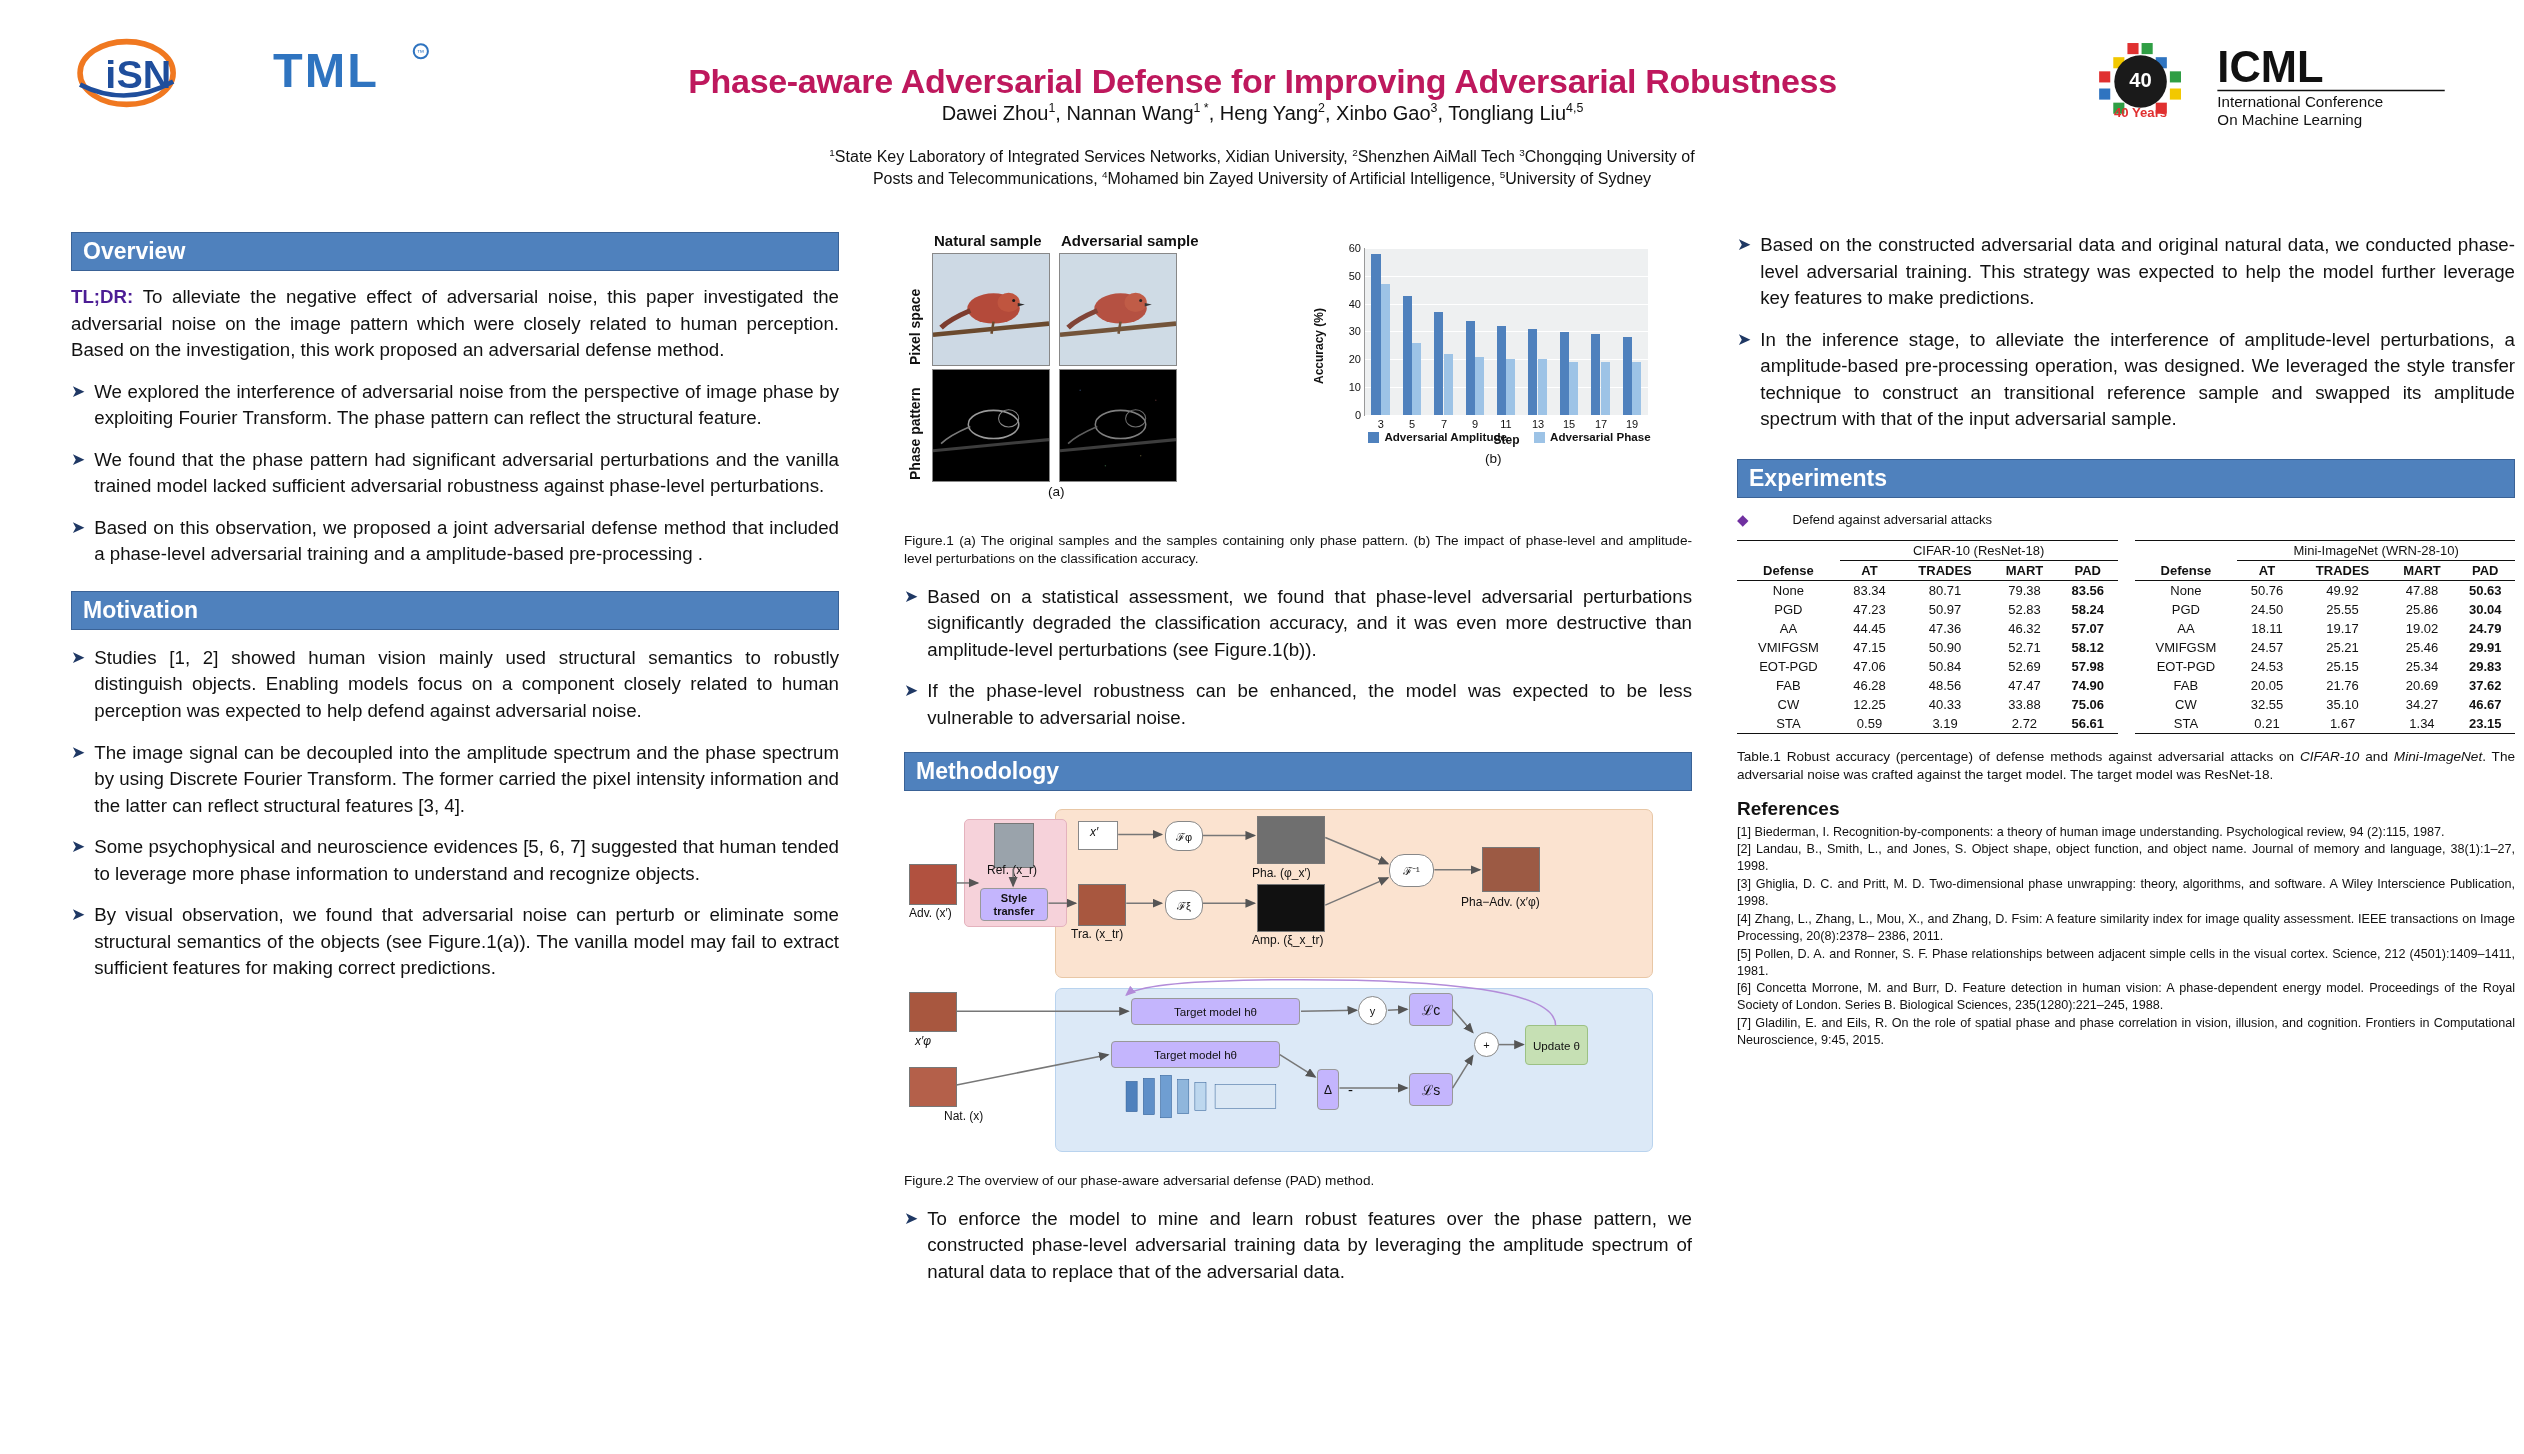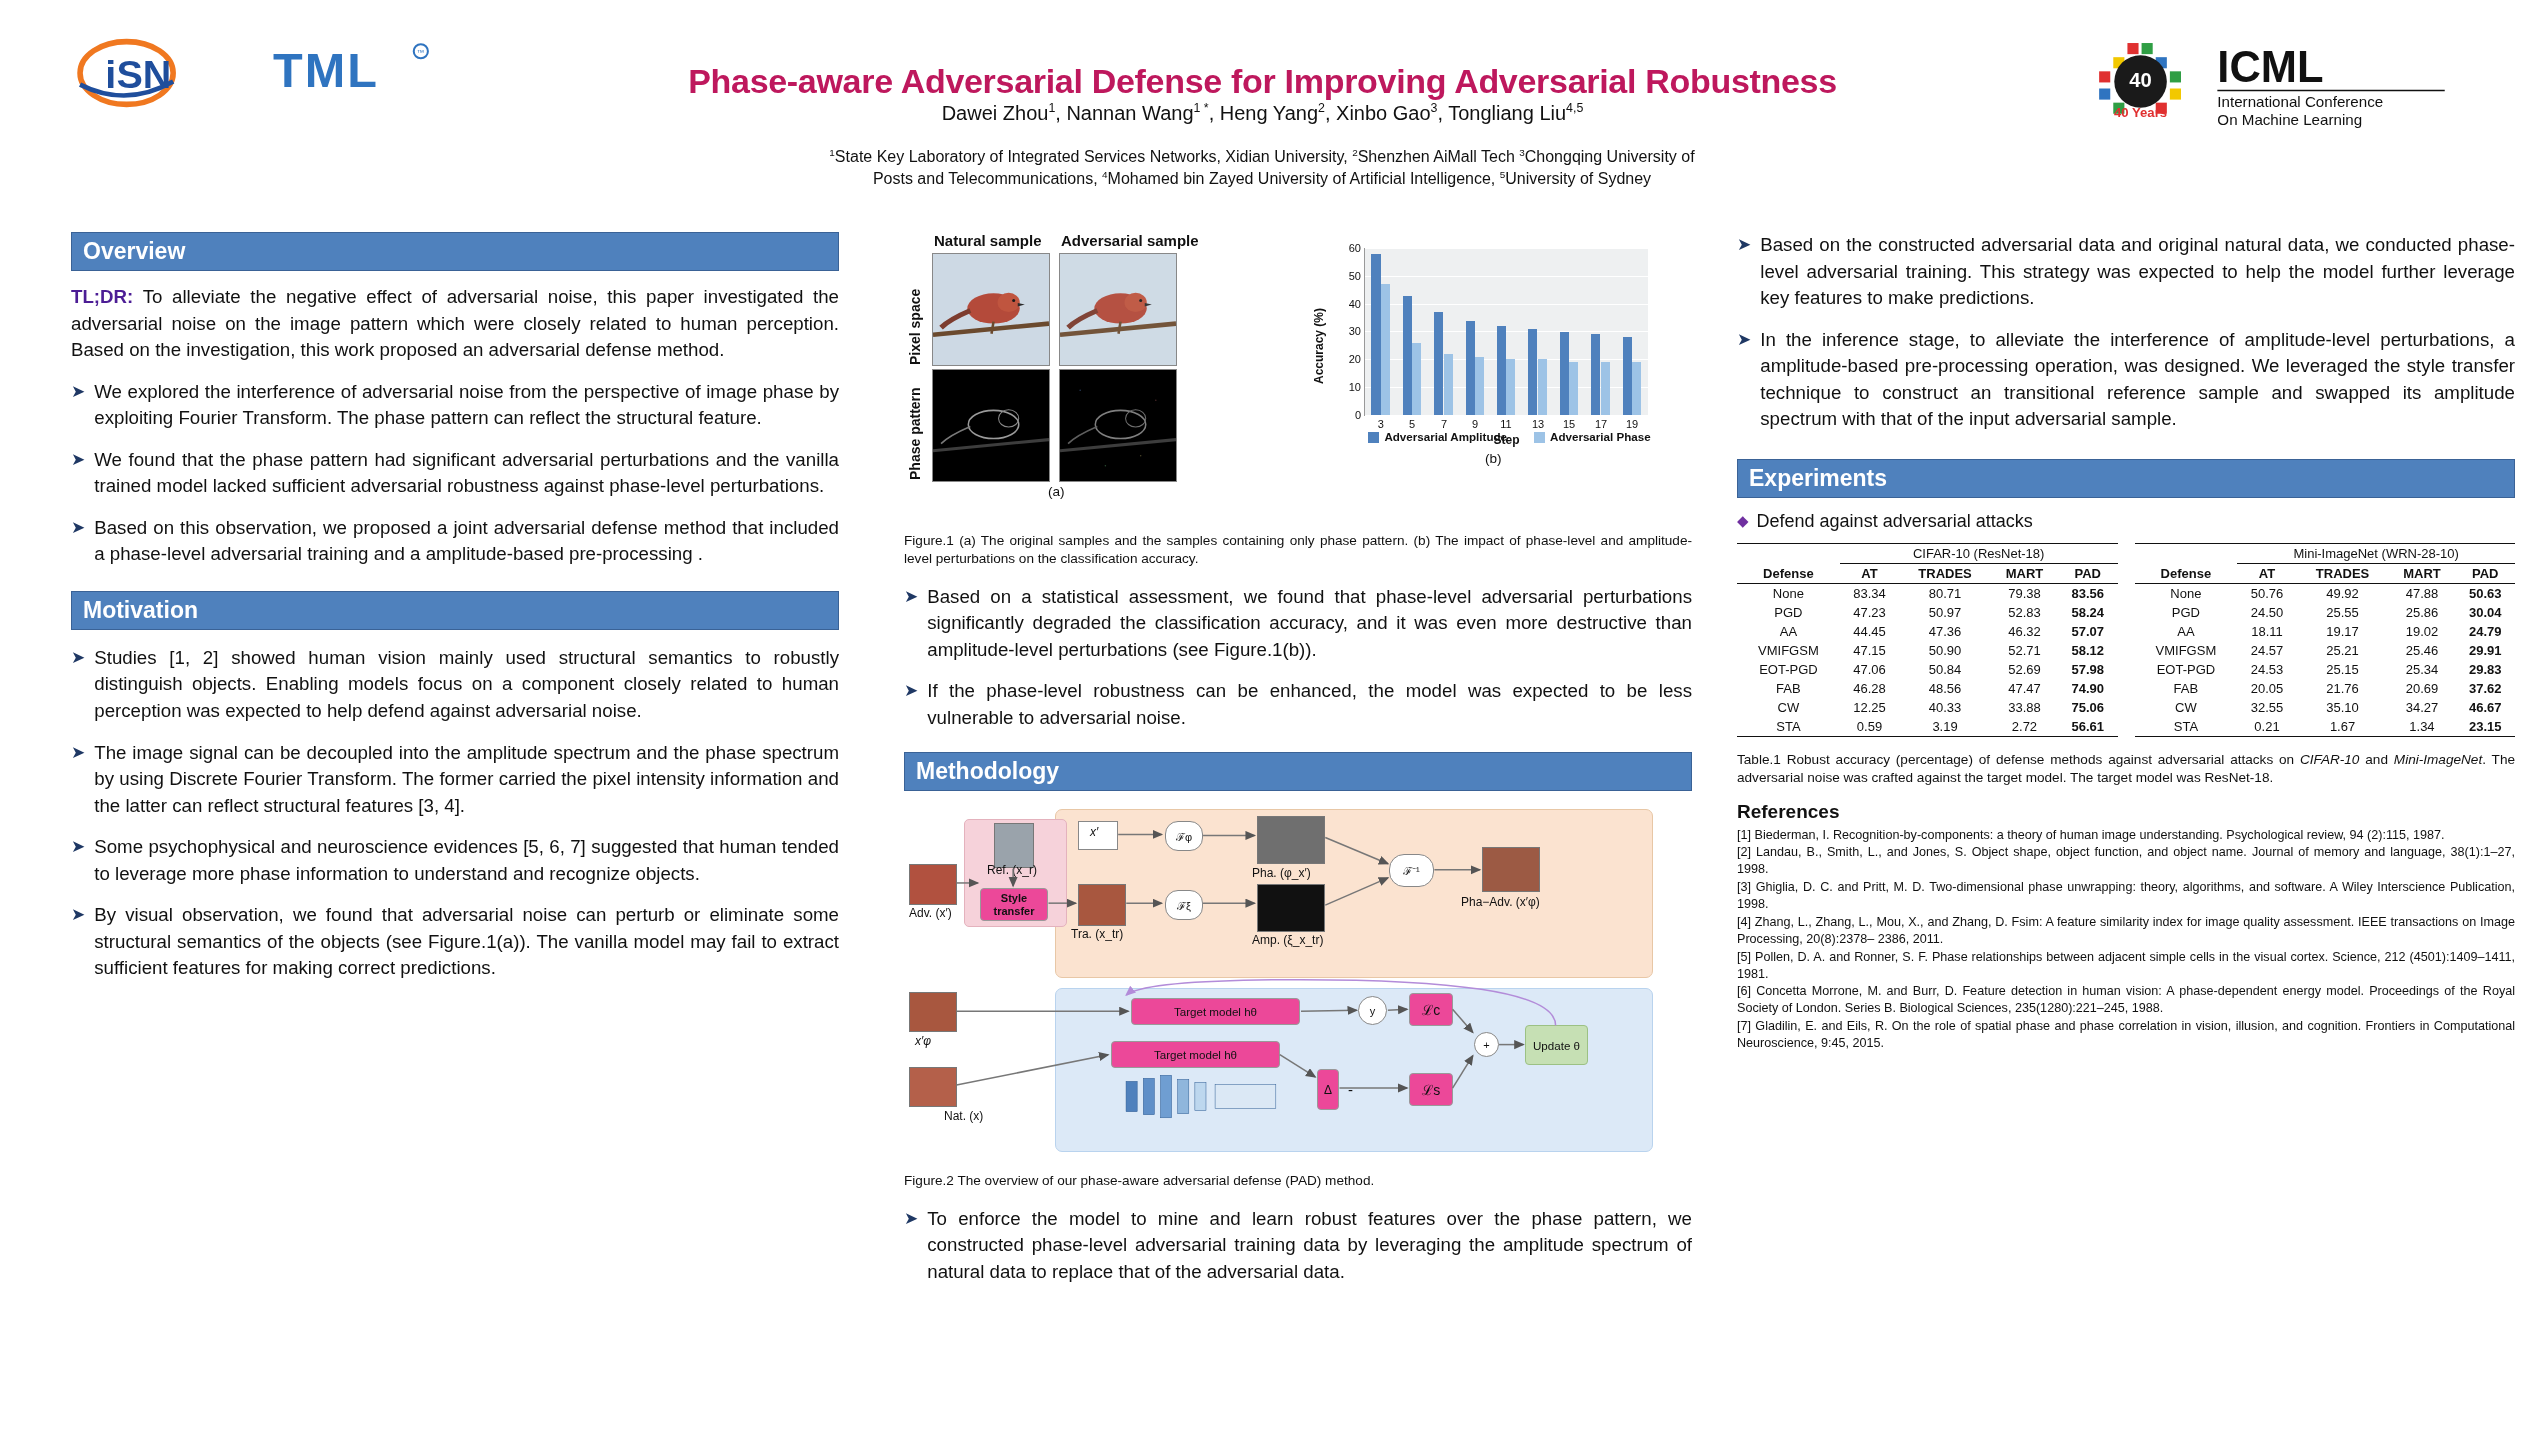--- a/index.html
+++ b/index.html
@@ -89,21 +89,21 @@
   
   .fig2{position:relative;width:788px;height:364px;background:#fff;}
   .f2-top{position:absolute;left:151px;top:5px;width:596px;height:167px;background:#fbe3d0;border:0.5px solid #e8c7a6;border-radius:7px;}
   .f2-bot{position:absolute;left:151px;top:184px;width:596px;height:162px;background:#dce9f7;border:0.5px solid #b9d3ee;border-radius:7px;}
   .f2-pink{position:absolute;left:60px;top:15px;width:101px;height:106px;background:#f6d2da;border:0.5px solid #e4b2bd;border-radius:5px;}
   .tinybox{position:absolute;border:0.5px solid #777;}
   .node{
     position:absolute;display:flex;align-items:center;justify-content:center;
     font-size:12px;border-radius:4px;text-align:center;
   }
-  .node.white{background:#ec4899;border:0.5px solid #999;}
+  .node.white{background:#c4b5fd;border:0.5px solid #999;}
   .node.green{background:#c6e0b4;border:0.5px solid #9cc184;}
   .circle{position:absolute;border-radius:50%;background:#fff;border:0.5px solid #888;display:flex;align-items:center;justify-content:center;font-size:11px;}
   .lbl{position:absolute;font-size:12px;}
 
   
   .tables{display:flex;gap:17px;margin-top:11px;}
   table{border-collapse:collapse;font-size:13px;}
   .tbl{width:100%;}
   .tbl th,.tbl td{padding:2px 3px;text-align:center;white-space:nowrap;}
   .tbl .grp{border-bottom:0.5px solid #111;font-weight:normal;}
@@ -490,21 +490,21 @@
     <div class="bullet">
       <span class="arrow">➤</span>
       <span class="btxt">In the inference stage, to alleviate the interference of amplitude-level perturbations, a amplitude-based pre-processing operation, was designed. We leveraged the style transfer technique to construct an transitional reference sample and swapped its amplitude spectrum with that of the input adversarial sample.</span>
     </div>
 
     <div style="height:26px"></div>
     <div class="section-bar">Experiments</div>
 
     <div style="display:flex;gap:8px;align-items:center;margin-top:13px;">
       <span class="diamond">◆</span>
-      <span style="font-size:18px;">Defend against adversarial attacks</span>
+      <span style="font-size:13px;margin-left:36px;">Defend against adversarial attacks</span>
     </div>
 
     <div class="tables">
       <table class="tbl">
         <thead>
           <tr class="topline">
             <th></th>
             <th class="grp" colspan="4">CIFAR-10 (ResNet-18)</th>
           </tr>
           <tr class="midline">

